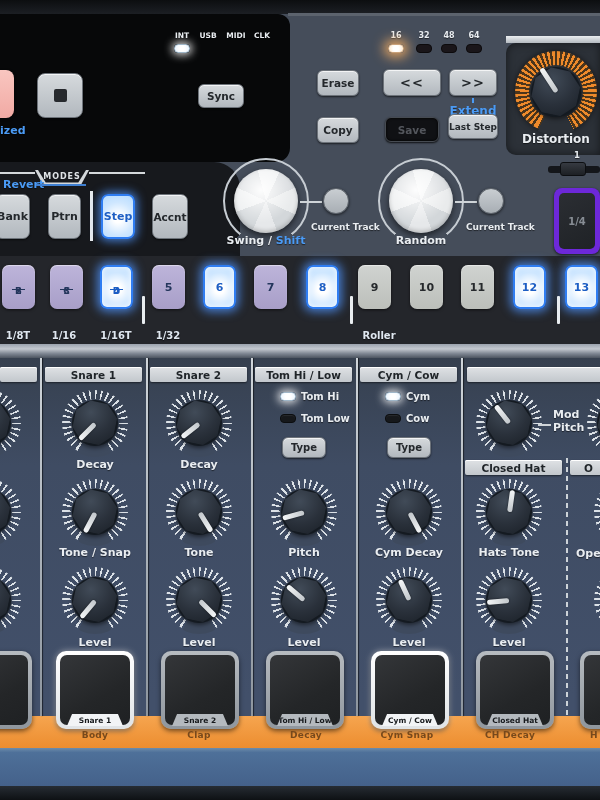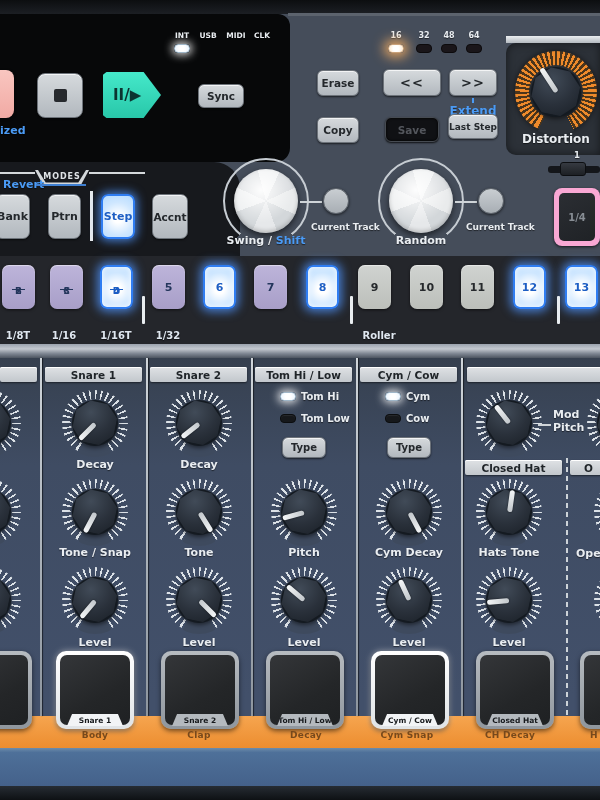--- a/index.html
+++ b/index.html
@@ -152,25 +152,20 @@
   <div class="txt cx" style="left:208px;top:31px;font-size:7.5px">USB</div>
   <div class="txt cx" style="left:236px;top:31px;font-size:7.5px">MIDI</div>
   <div class="txt cx" style="left:262px;top:31px;font-size:7.5px">CLK</div>
   <div class="led lit" style="left:174px;top:44px"></div>
 
   <div style="left:-30px;top:70px;width:44px;height:48px;border-radius:8px;
        background:linear-gradient(#f9c6c0,#f1aaa4);box-shadow:0 1px 3px rgba(0,0,0,.6)"></div>
   <div class="btn" style="left:37px;top:73px;width:46px;height:45px;border-radius:8px">
     <span style="position:static;width:13px;height:13px;background:#26292d;border-radius:2px"></span>
   </div>
-  <div style="left:103px;top:72px;width:58px;height:46px;
-       clip-path:polygon(0 6%,0 94%,6% 100%,70% 100%,100% 50%,70% 0,6% 0);
-       background:linear-gradient(#45e9ca,#28c7a9)">
-    <span style="left:10px;top:14px;font-size:15px;color:#0c3330">II/▶</span>
-  </div>
   <div class="btn" style="left:198px;top:84px;width:46px;height:24px;font-size:10.5px">Sync</div>
   <div class="txt blue" style="left:0;top:124px;font-size:11px">ized</div>
 
   <div class="txt cx" style="left:396px;top:31px;font-size:8px">16</div>
   <div class="txt cx" style="left:424px;top:31px;font-size:8px">32</div>
   <div class="txt cx" style="left:449px;top:31px;font-size:8px">48</div>
   <div class="txt cx" style="left:474px;top:31px;font-size:8px">64</div>
   <div class="ledov lit" style="left:388px;top:44px"></div>
   <div class="ledov" style="left:416px;top:44px"></div>
   <div class="ledov" style="left:441px;top:44px"></div>
@@ -191,21 +186,21 @@
       <i class="kgap"></i>
       <i class="kedge"></i>
       <i class="kface"></i>
       <i class="kptr"></i>
   </div>
   <div class="txt cx" style="left:556px;top:132px;font-size:12px">Distortion</div>
   <div class="txt cx" style="left:577px;top:150px;font-size:8.5px">1</div>
   <div style="left:548px;top:166px;width:52px;height:7px;background:#14161a;border-radius:3px"></div>
   <div style="left:560px;top:162px;width:26px;height:14px;border-radius:3px;border:1px solid #0c0e11;
        background:linear-gradient(#363a41,#1d2024)"></div>
-  <div style="left:554px;top:188px;width:46px;height:58px;background:#f9a8d4;border-radius:8px;
+  <div style="left:554px;top:188px;width:46px;height:66px;background:#6d28d9;border-radius:8px;
        box-shadow:0 1px 3px rgba(0,0,0,.7)">
     <span style="inset:5px;background:linear-gradient(150deg,#2b2e33,#1f2226);border-radius:5px;
           display:flex;align-items:center;justify-content:center;font-size:10px;color:#878d94">1/4</span>
   </div>
 
   <div class="mline" style="left:0;width:35px"></div>
   <div class="mline" style="left:89px;width:56px"></div>
   <div class="mtabO">
     <span class="mtabI">MODES</span>
   </div>

